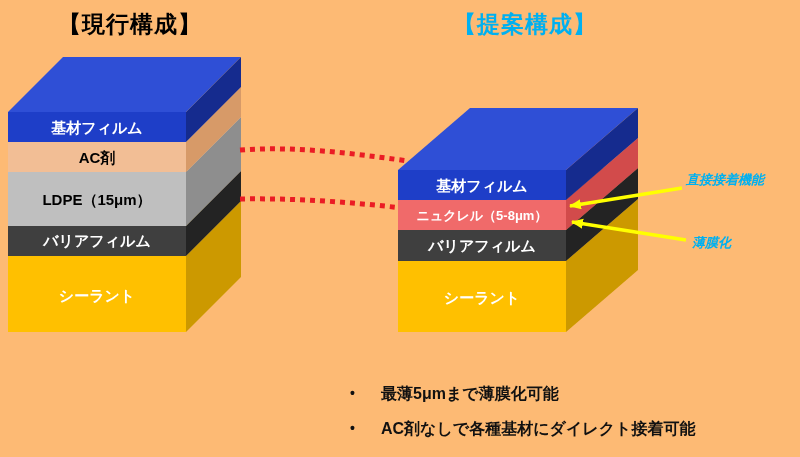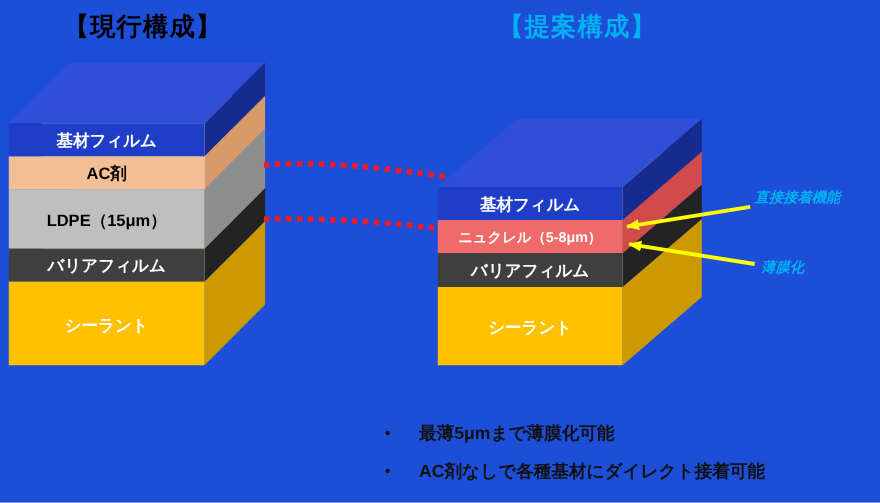--- a/index.html
+++ b/index.html
@@ -1,16 +1,16 @@
 <!DOCTYPE html>
 <html><head>
 <meta charset="utf-8">
 <style>
   html, body { margin: 0; padding: 0; background: #ffffff; }
-  .stage { position: relative; width: 800px; height: 457px; background: #1d4ed8; overflow: hidden; }
+  .stage { position: relative; width: 800px; height: 457px; background: #fdba74; overflow: hidden; }
   svg { display: block; font-family: "Liberation Sans", "DejaVu Sans", sans-serif; }
   .title { font-size: 23px; font-weight: 700; letter-spacing: 1px; }
   .layer-label { font-size: 15px; font-weight: 700; }
   .layer-label-sm { font-size: 13px; font-weight: 700; }
   .callout { font-size: 13px; font-weight: 700; font-style: italic; }
   .bullet { font-size: 16px; font-weight: 700; fill: #111111; }
   .bullet-marker { font-size: 14px; font-weight: 700; fill: #111111; }
   .dashed { fill: none; stroke-width: 5; stroke-dasharray: 5 5; stroke-linecap: butt; }
   .callout-arrow { stroke-width: 3.5; }
 </style>

